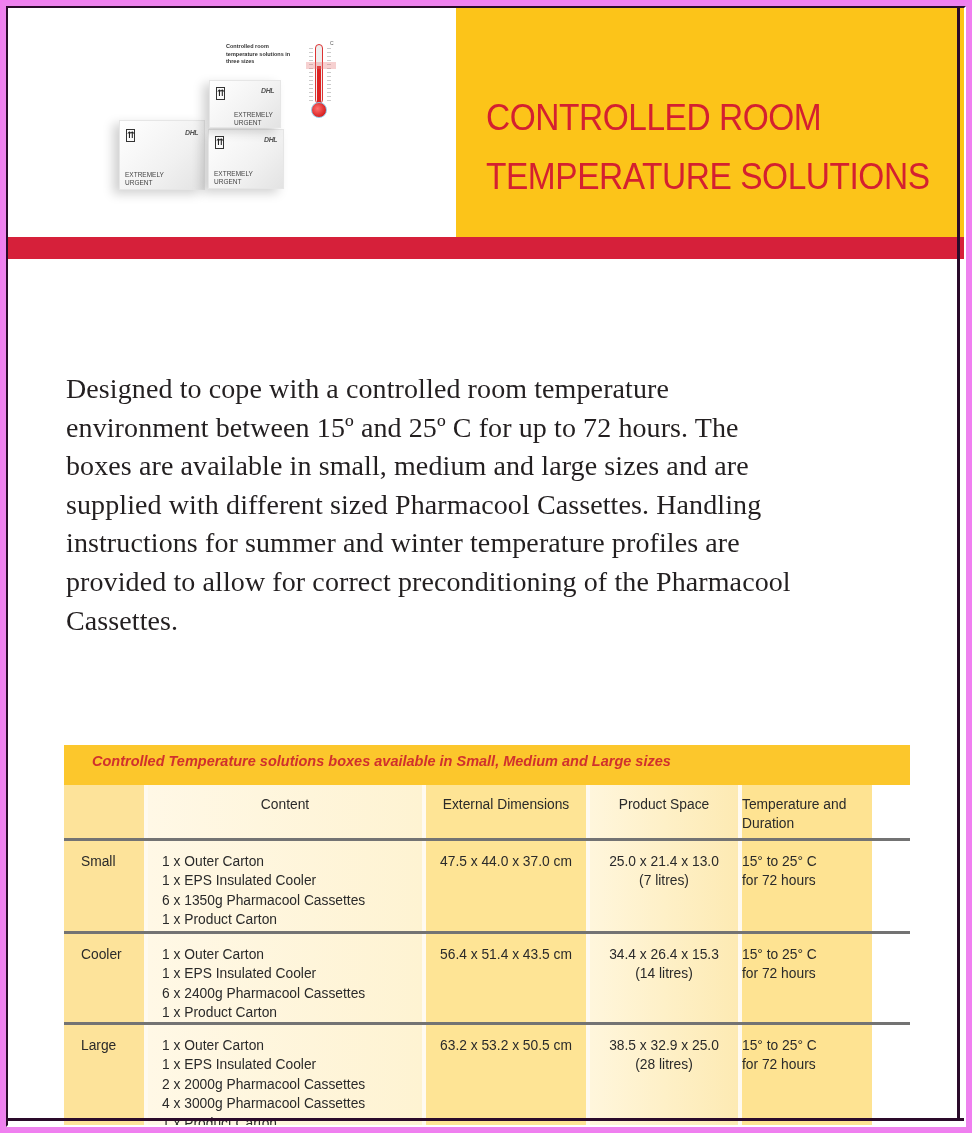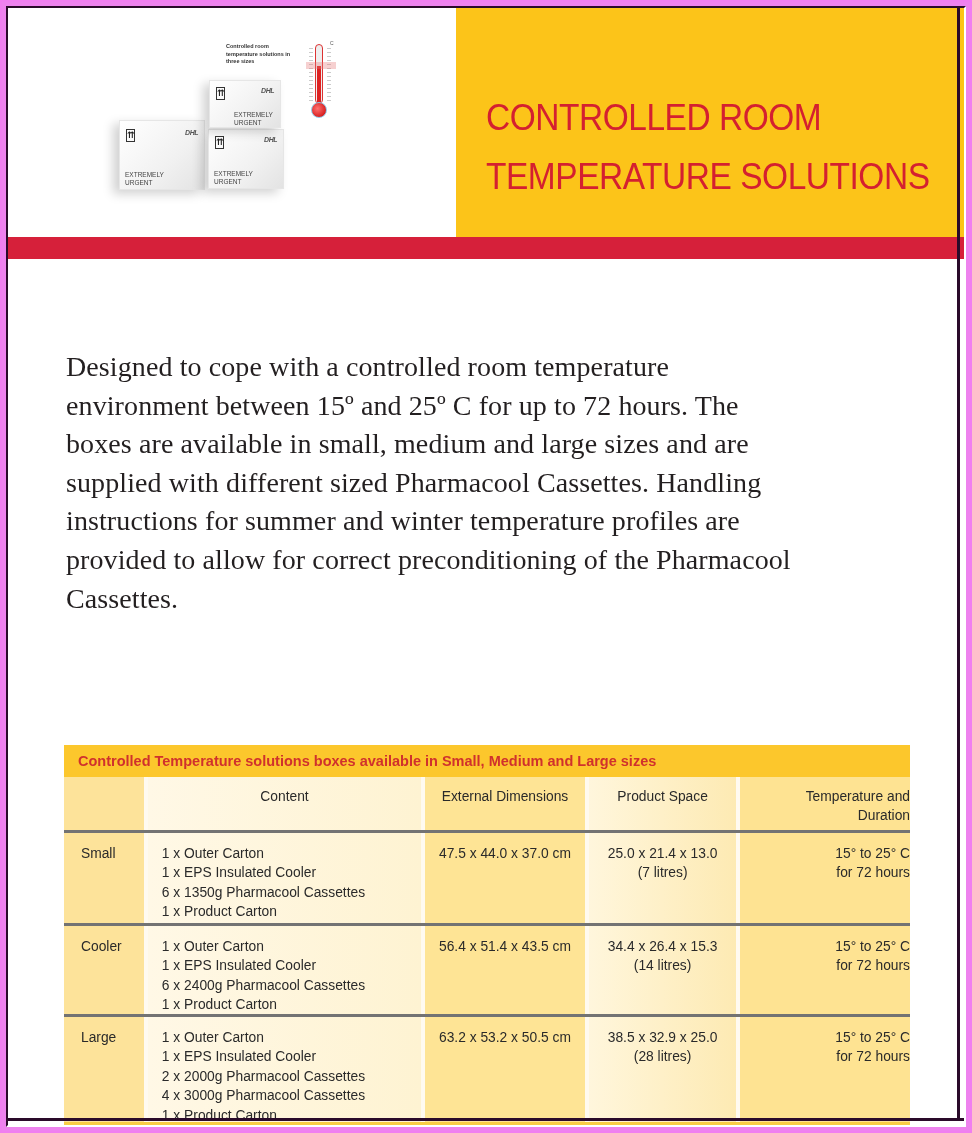--- a/index.html
+++ b/index.html
@@ -76,47 +76,47 @@
   .thermo .ticks {
     position: absolute; left: 3px; top: 8px; width: 22px; height: 54px;
     background: repeating-linear-gradient(to bottom, #aaa 0 1px, transparent 1px 4px);
     -webkit-mask: linear-gradient(to right, #000 0 4px, transparent 4px 18px, #000 18px 22px);
             mask: linear-gradient(to right, #000 0 4px, transparent 4px 18px, #000 18px 22px);
     opacity: 0.6;
   }
 
   
   .intro {
-    position: absolute; left: 58px; top: 340px; width: 860px;
+    position: absolute; left: 58px; top: 362px; width: 860px;
     font-family: "Liberation Serif", serif; font-size: 28px; line-height: 38.6px; color: #231f20;
     white-space: pre-line; letter-spacing: 0.1px;
   }
 
   
   .tbl { position: absolute; left: 56px; top: 737px; width: 846px; }
   .tbl-caption {
-    height: 32px; background: #fcc72c;
+    height: 40px; background: #fcc72c;
     color: #d0312d; font-family: "Liberation Sans", sans-serif; font-weight: bold; font-size: 14.5px;
-    line-height: 32px; padding-left: 14px; white-space: nowrap;
+    line-height: 32px; padding-left: 28px; white-space: nowrap; font-style: italic;
   }
   .tbl-row { display: flex; border-top: 3px solid #737373; }
   .tbl-row.head { border-top: none; height: 53px; }
   .tbl-row.r-small { height: 93px; }
   .tbl-row.r-medium { height: 91px; }
   .tbl-row.r-large { height: 108px; }
   .cell {
     font-family: "Liberation Sans", sans-serif; font-size: 13.8px; line-height: 19.4px; color: #2a2a2a;
     padding-top: 11px; white-space: pre-line;
     transform-origin: left top;
   }
   .c0 { width: 80px; padding-left: 17px; background: #fde39a; }
   .c1 { width: 282px; padding-left: 14px; background: linear-gradient(to right, #fff8e6 0%, #fef3d2 100%); border-left: 4px solid #fffaf0; border-right: 4px solid #fffaf0; }
   .c2 { width: 164px; text-align: center; background: #fee495; border-right: 4px solid #fffaf0; }
   .c3 { width: 152px; text-align: center; background: linear-gradient(to right, #fff6dc 0%, #fdeab3 100%); border-right: 4px solid #fffaf0; }
-  .c4 { width: 170px; text-align: right; background: #fee392; }
+  .c4 { width: 130px; text-align: left; background: #fee392; }
   .head .cell { padding-top: 10px; }
   .head .c1 { text-align: center; padding-left: 0; }
   .tbl-bottom { height: 3px; background: #f9cd45; }
 </style>
 </head>
 <body>
 
 <div class="frame">
   <div class="inner">
 

